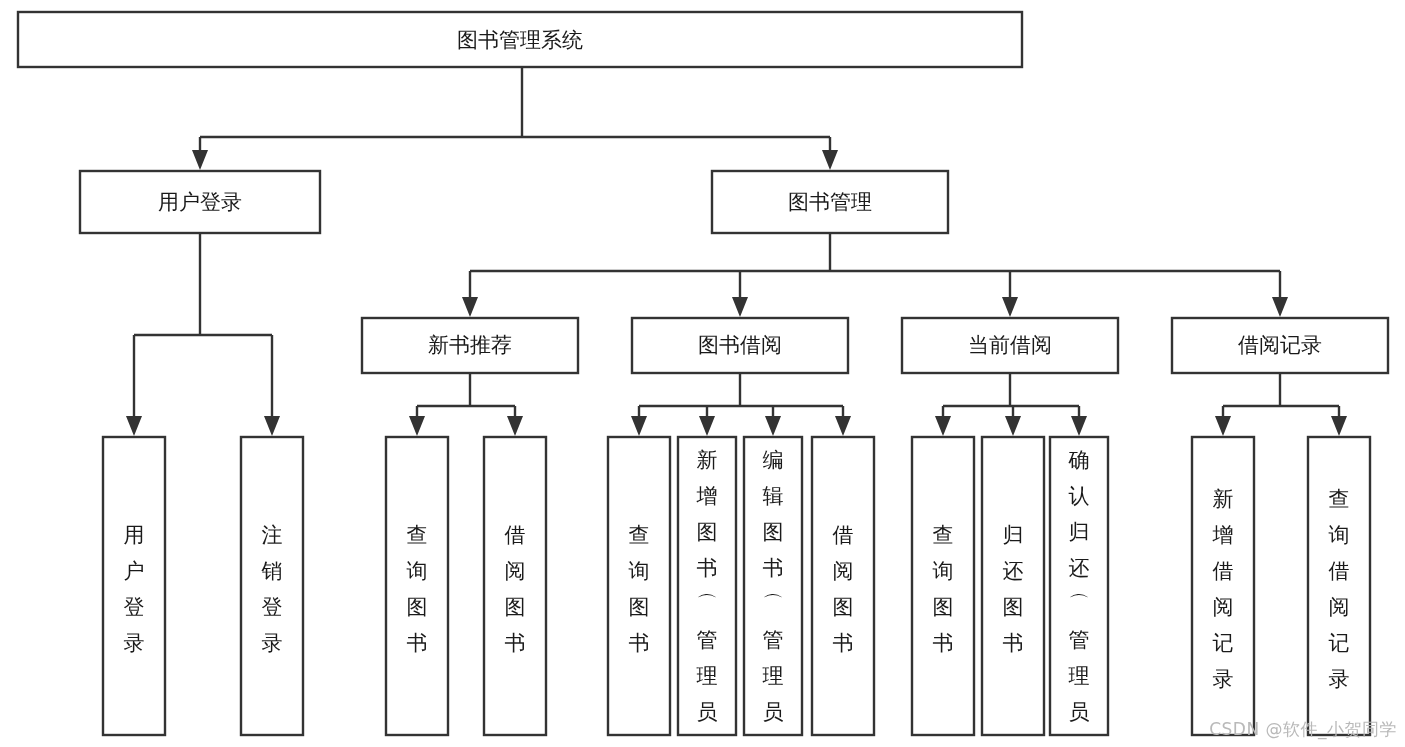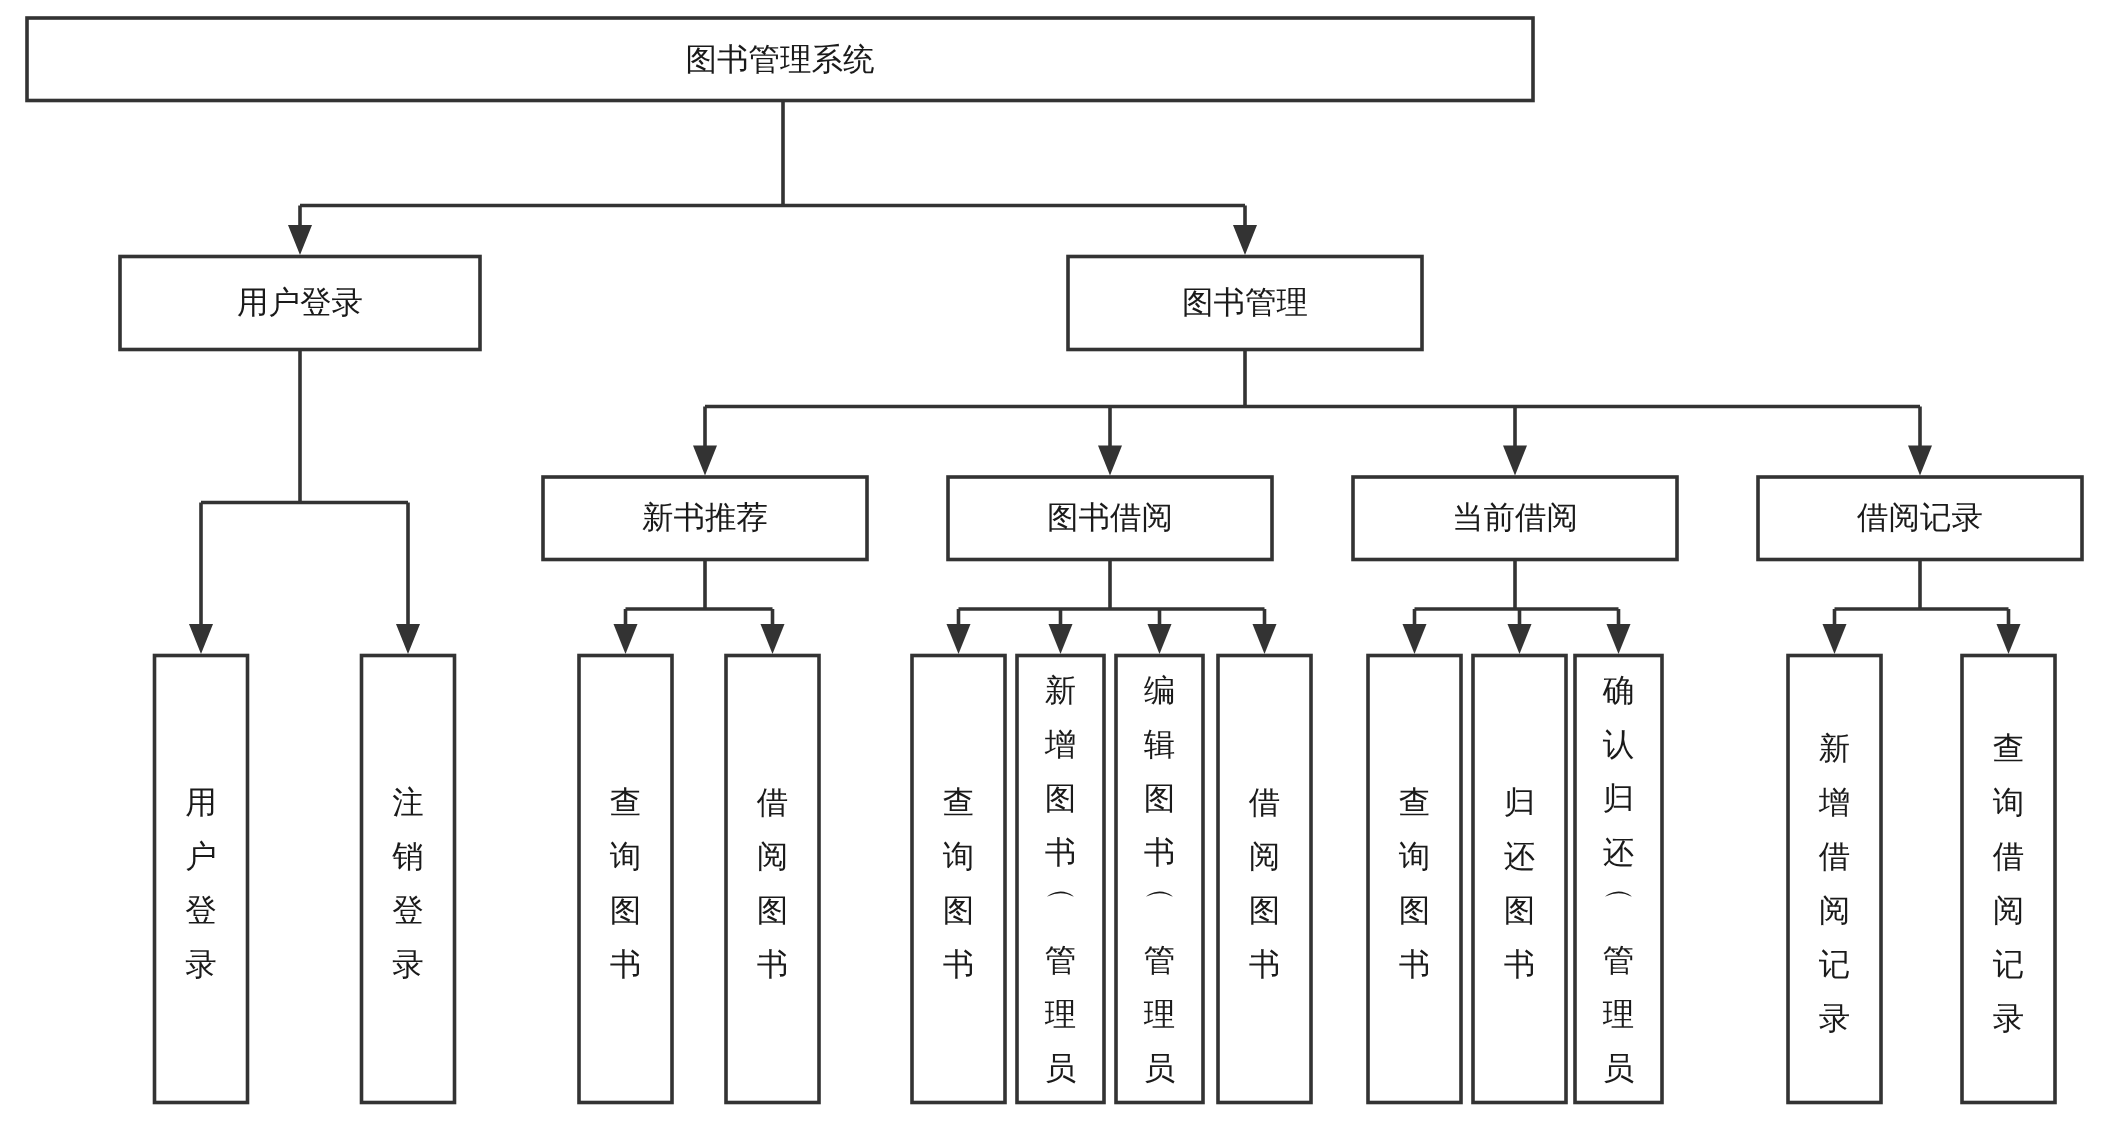--- a/index.html
+++ b/index.html
@@ -219,13 +219,14 @@
             <text class="node-label-v" x="1223" y="506.08"><tspan x="1223">新</tspan><tspan x="1223" dy="36">增</tspan><tspan x="1223" dy="36">借</tspan><tspan x="1223" dy="36">阅</tspan><tspan x="1223" dy="36">记</tspan><tspan x="1223" dy="36">录</tspan></text>
           </g>
           <g>
             <rect class="node-box" x="1308" y="437" width="62" height="298"></rect>
             <text class="node-label-v" x="1339" y="506.08"><tspan x="1339">查</tspan><tspan x="1339" dy="36">询</tspan><tspan x="1339" dy="36">借</tspan><tspan x="1339" dy="36">阅</tspan><tspan x="1339" dy="36">记</tspan><tspan x="1339" dy="36">录</tspan></text>
           </g>
         </g>
     </g>
   </svg>
 
+  <div class="watermark">CSDN @软件_小贺同学</div>
 </div>
 
 </body></html>

